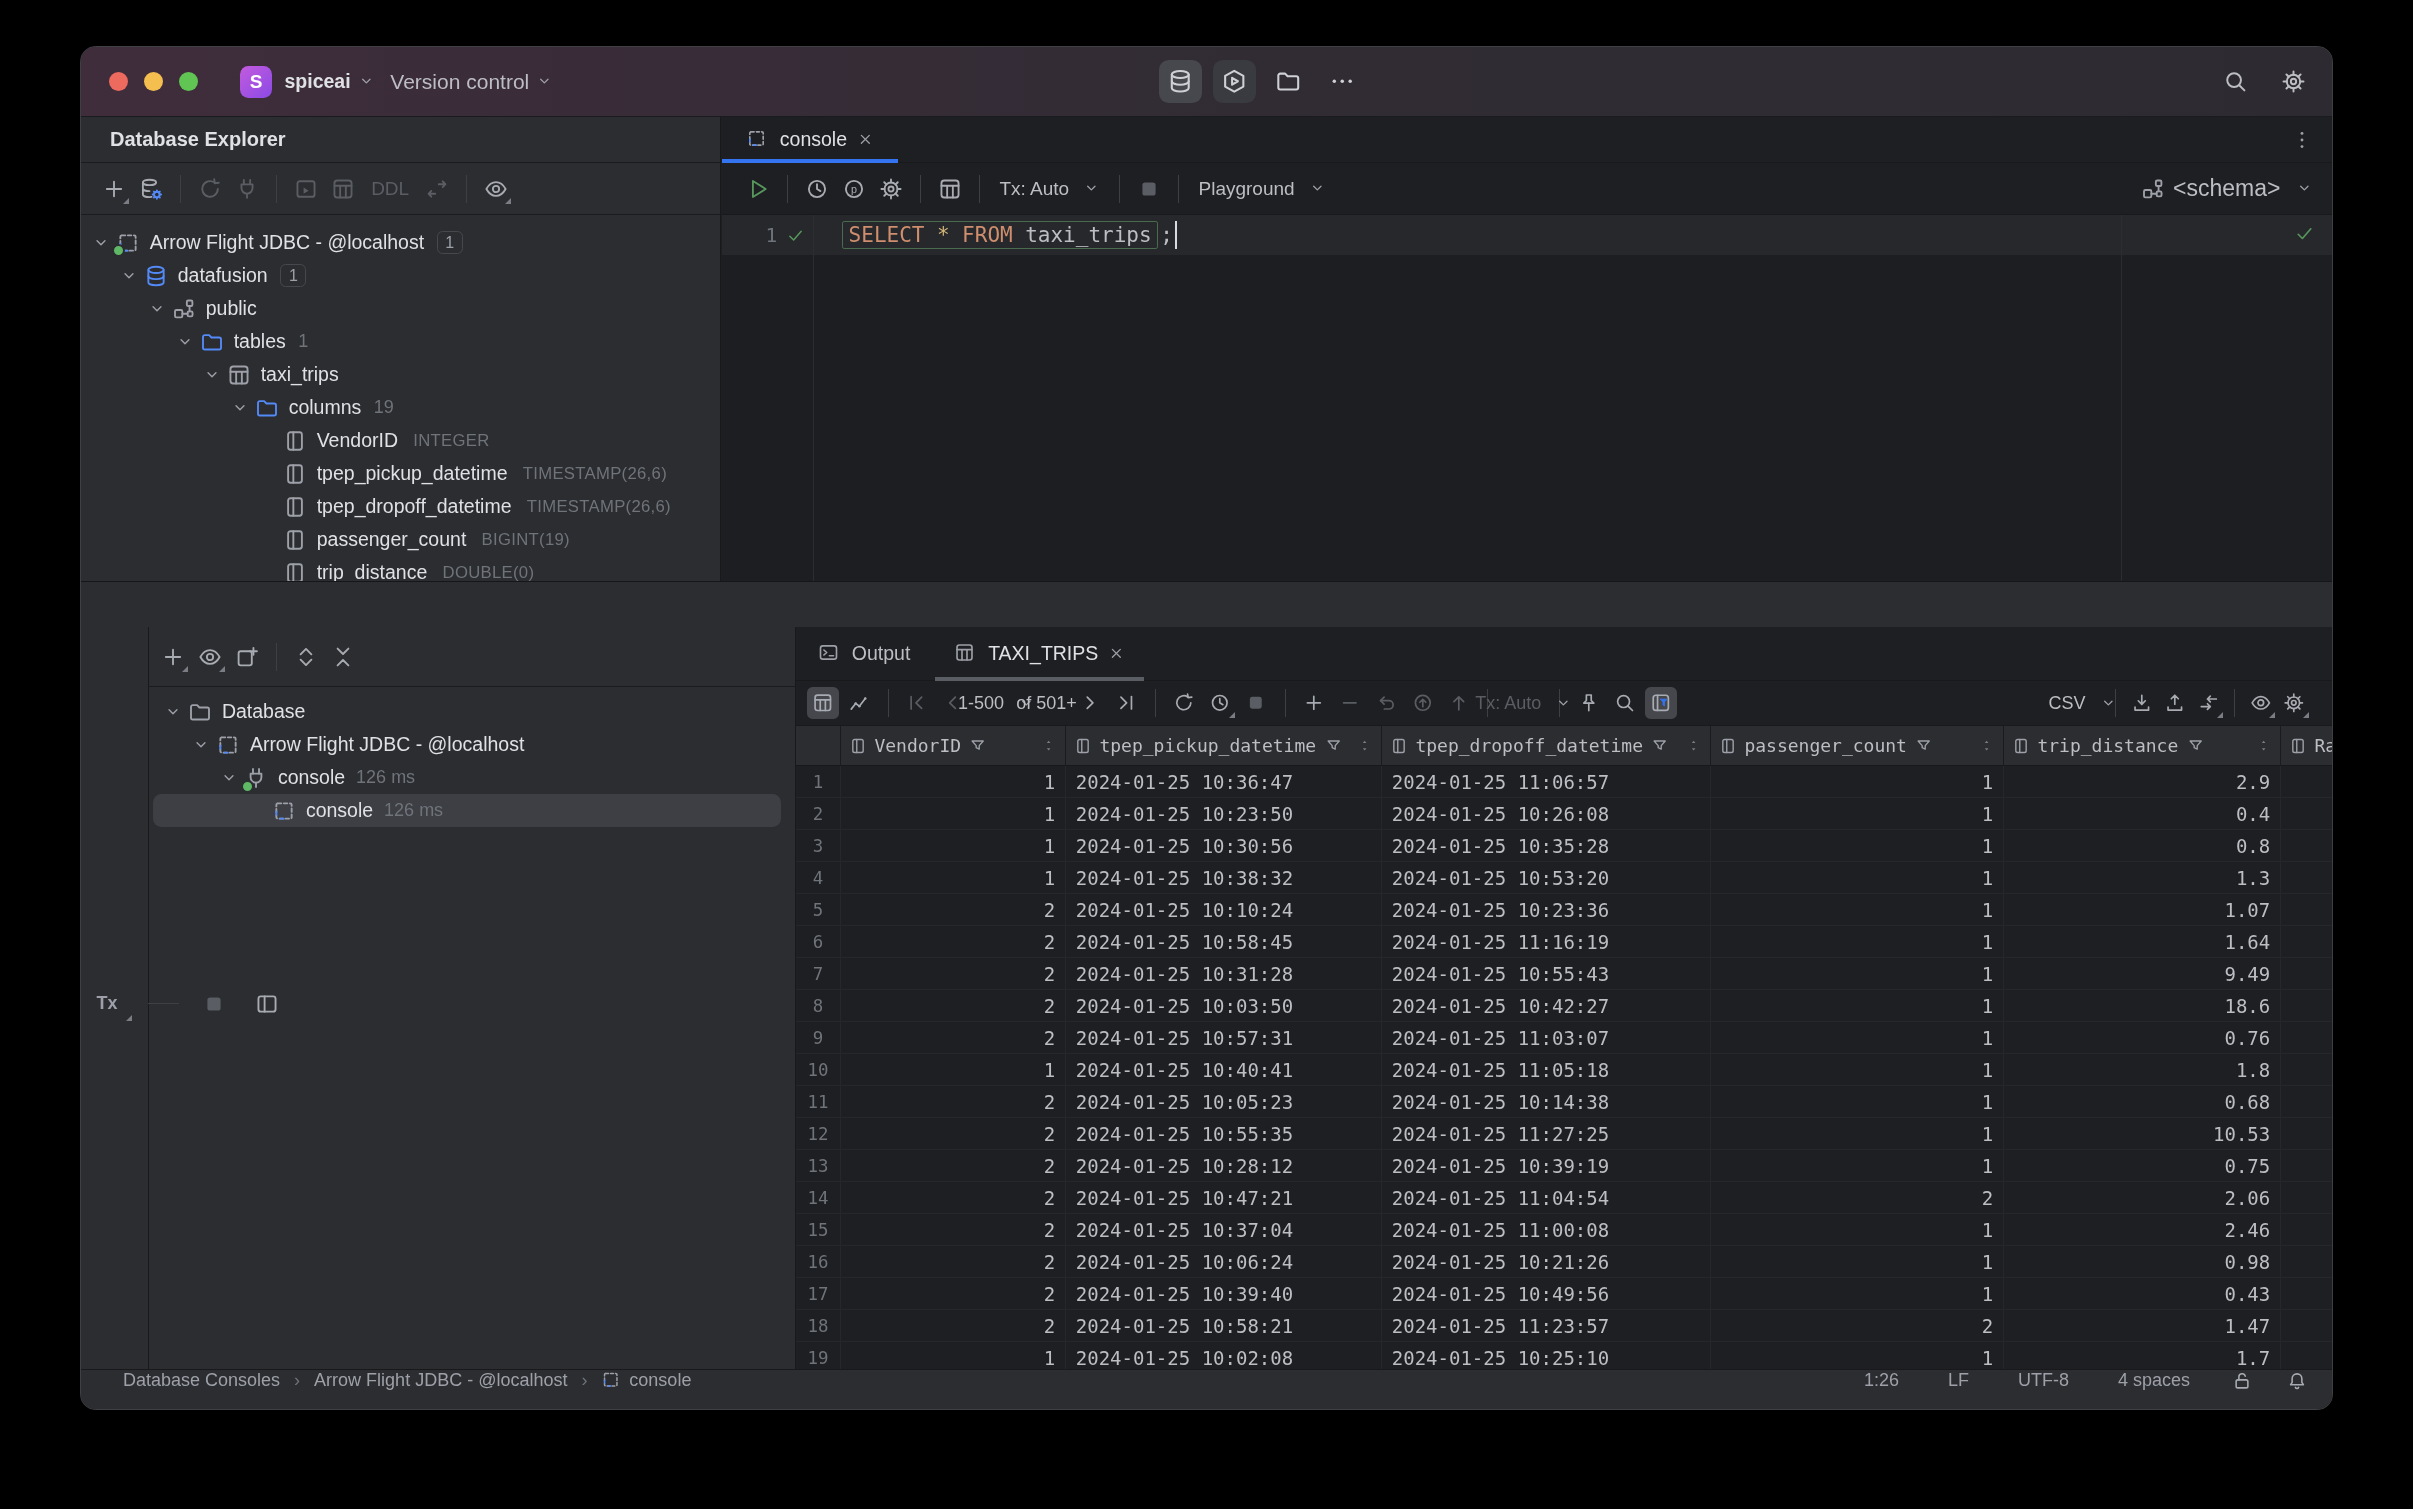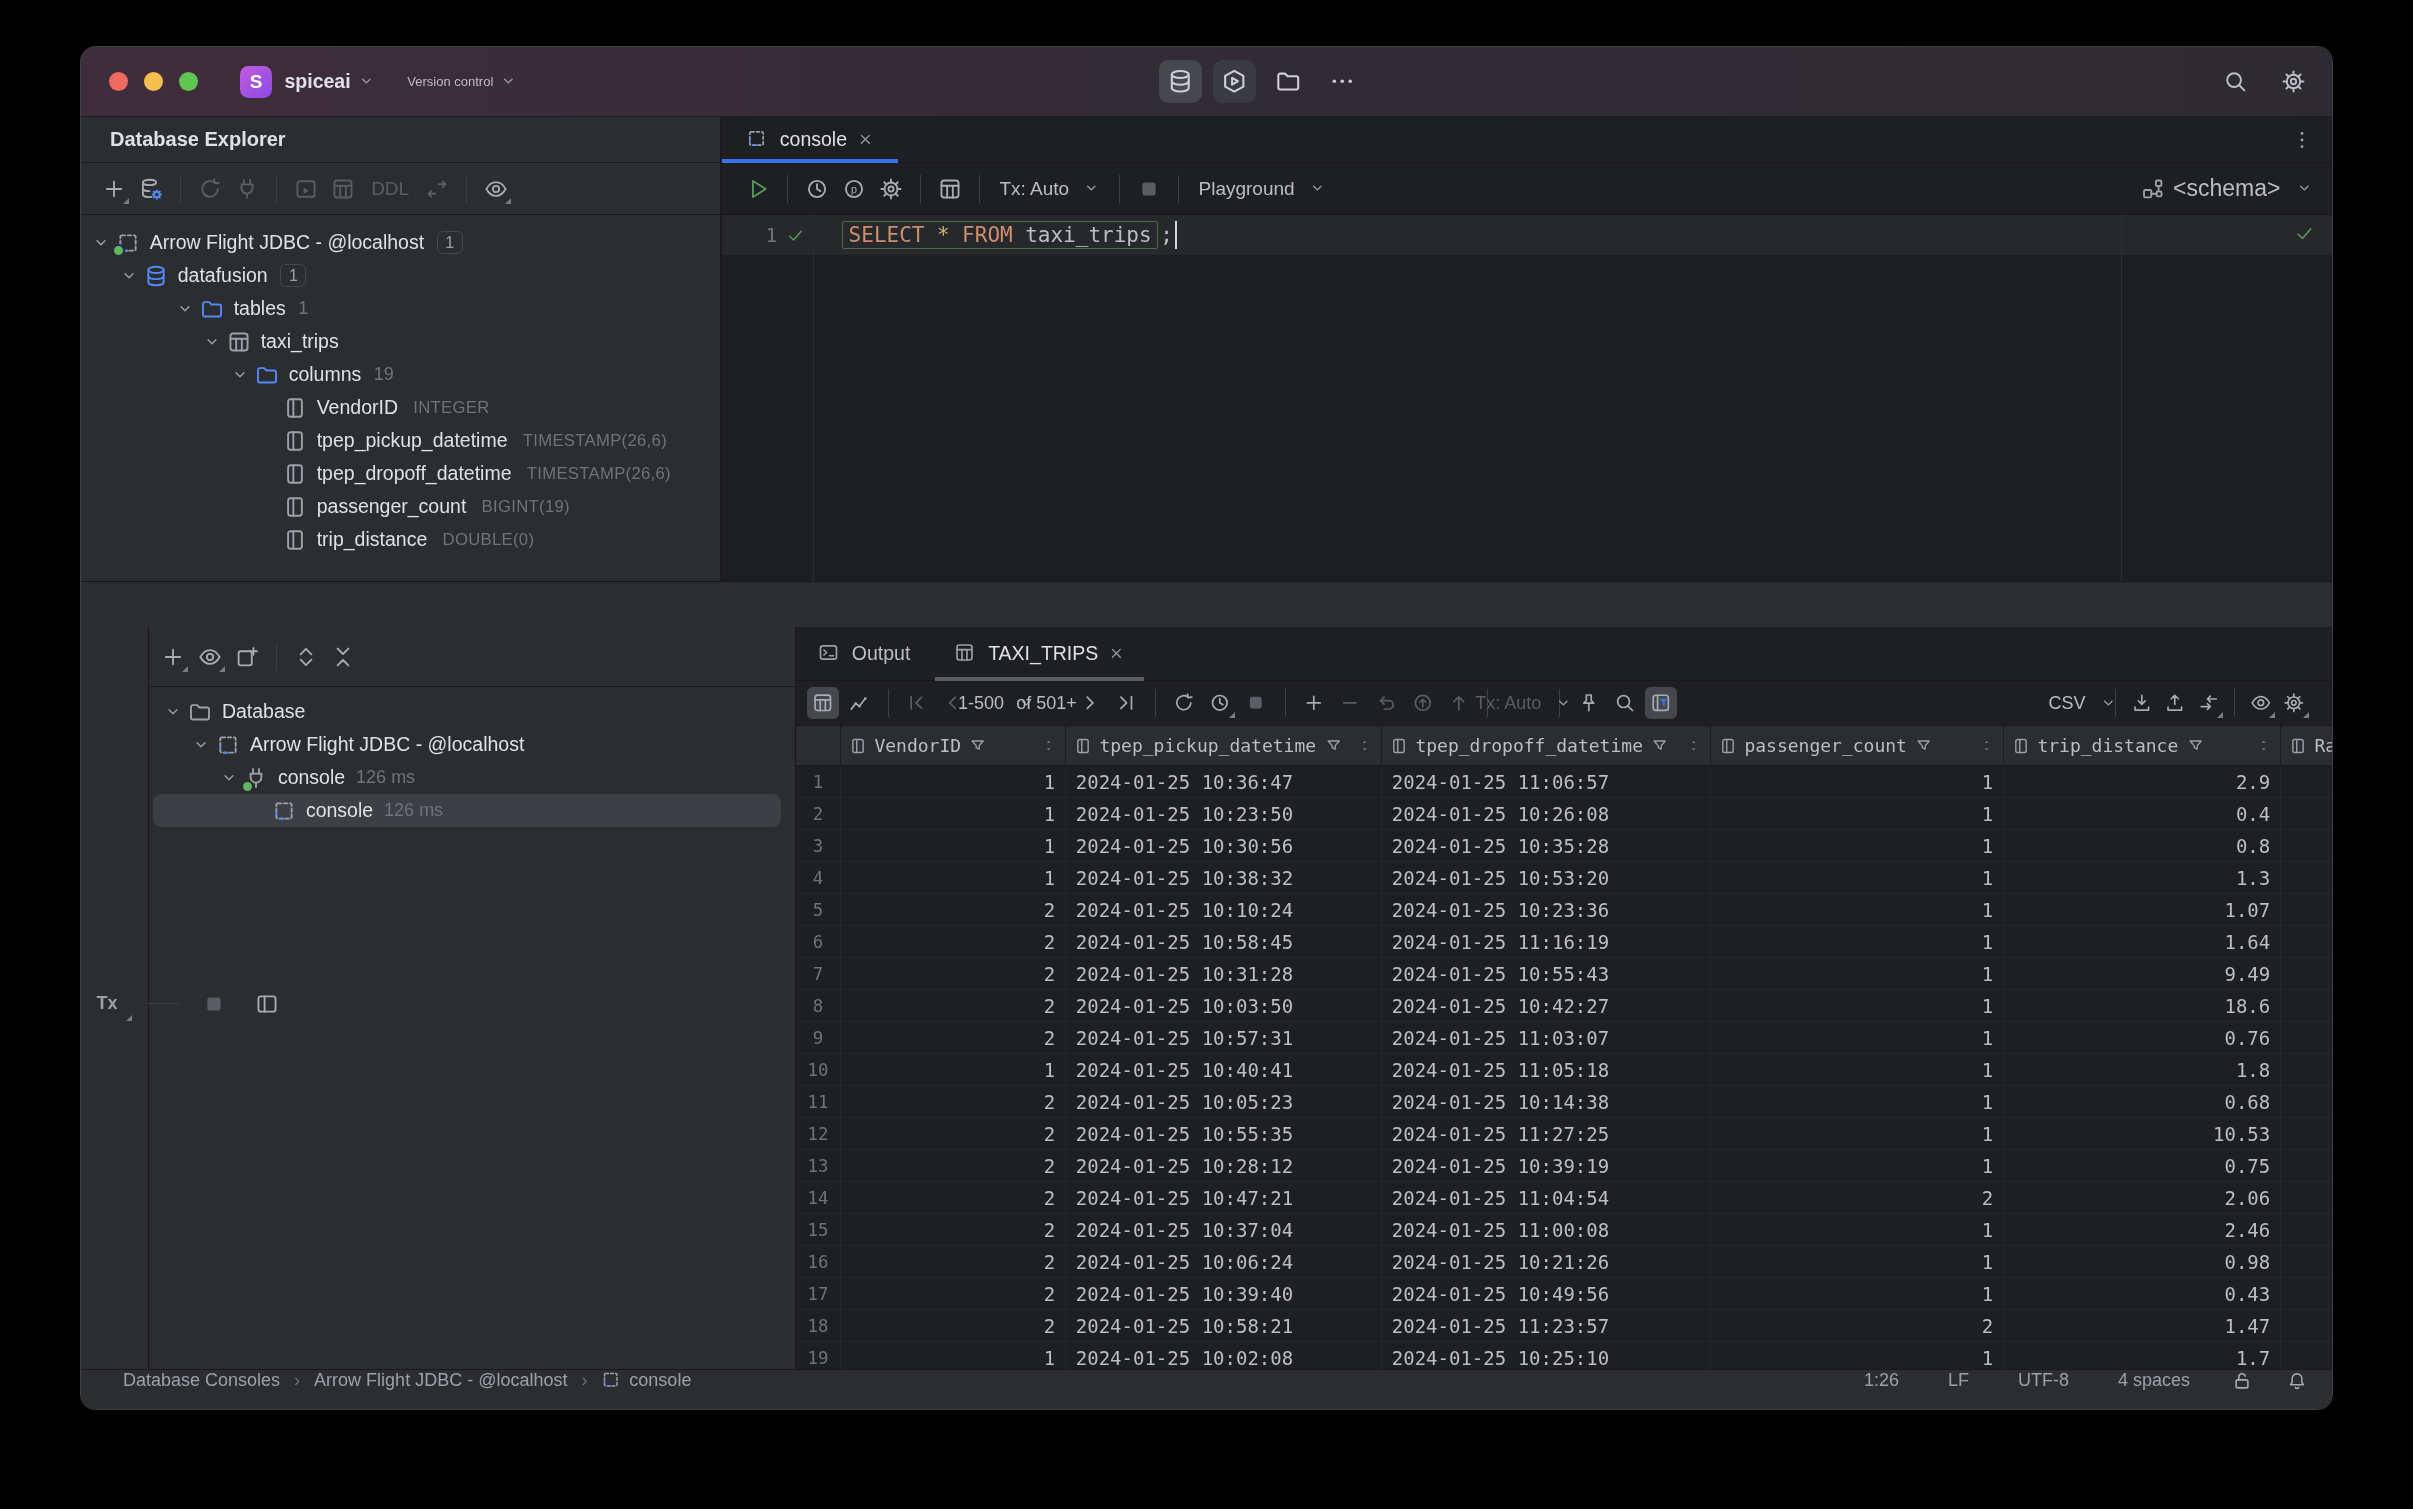--- a/index.html
+++ b/index.html
@@ -12,21 +12,21 @@
 
   
   .titlebar{position:absolute;top:0;left:0;right:0;height:70px;box-sizing:border-box;
     background:linear-gradient(90deg,#402d3c 0%,#392c38 22%,#312c34 52%,#2d2b31 100%);
     border-bottom:0.7px solid #1a1b1e;display:flex;align-items:center;padding:0 28px;}
   .lights{display:flex;gap:16px;margin-right:42px}
   .light{width:19px;height:19px;border-radius:50%}
   .chip{width:32px;height:32px;border-radius:8.4px;background:linear-gradient(140deg,#c05adf 5%,#8d4be4 95%);
         color:#fff;font-weight:700;font-size:19px;display:flex;align-items:center;justify-content:center;margin-right:12.5px}
   .tproj{font-size:19.5px;font-weight:600;color:#dfe1e5}
-  .tmenu{font-size:13px;color:#bcbec4;margin-left:33px}
+  .tmenu{font-size:21px;color:#bcbec4;margin-left:16px}
   .chev-s{color:#9da0a8;margin-left:7px}
   .chev-s svg{width:16.7px;height:16.7px}
   .center-icons{position:absolute;left:1078px;top:0;height:100%;display:flex;align-items:center;gap:11px;color:#ced0d6}
   .cbox{width:43px;height:43px;border-radius:9.8px;display:flex;align-items:center;justify-content:center}
   .cbox svg{width:26.5px;height:26.5px}
   .cbox.b1{background:#47484d}.cbox.b2{background:#3a3b40}
   .right-icons{position:absolute;right:26.5px;top:0;height:100%;display:flex;align-items:center;gap:33px;color:#bcbec4}
   .right-icons svg{width:25px;height:25px}
 
   
@@ -306,20 +306,36 @@
             <span class="ticn clr-blue">
               <svg viewBox="0 0 16 16" fill="none" stroke="currentColor" stroke-width="1.25" stroke-linecap="round" stroke-linejoin="round">
                 <ellipse cx="8" cy="3.9" rx="5.1" ry="2.1"></ellipse>
                 <path d="M2.9 3.9v8.2c0 1.2 2.3 2.1 5.1 2.1s5.1-.9 5.1-2.1V3.9"></path>
                 <path d="M2.9 8c0 1.2 2.3 2.1 5.1 2.1S13.1 9.2 13.1 8"></path>
               </svg>
             </span>
             <span>datafusion</span>
             <span class="badge-box">1</span>
           </div>
+          <div class="trow" style="padding-left:63px">
+            <span class="chv">
+              <svg viewBox="0 0 16 16" fill="none" stroke="currentColor" stroke-width="1.25" stroke-linecap="round" stroke-linejoin="round">
+                <path d="M4.5 6 8 9.5 11.5 6"></path>
+              </svg>
+            </span>
+            <span class="ticn">
+              <svg viewBox="0 0 16 16" fill="none" stroke="currentColor" stroke-width="1.25" stroke-linecap="round" stroke-linejoin="round">
+                <rect x="2" y="8.7" width="4.9" height="4.9" rx=".9"></rect>
+                <rect x="9.9" y="2.3" width="3.7" height="3.7" rx=".9"></rect>
+                <rect x="10.4" y="9.6" width="3.3" height="3.3" rx=".9"></rect>
+                <path d="M6.9 11.2h3.5M11.7 6v3.6"></path>
+              </svg>
+            </span>
+            <span>public</span>
+          </div>
           <div class="trow" style="padding-left:91px">
             <span class="chv">
               <svg viewBox="0 0 16 16" fill="none" stroke="currentColor" stroke-width="1.25" stroke-linecap="round" stroke-linejoin="round">
                 <path d="M4.5 6 8 9.5 11.5 6"></path>
               </svg>
             </span>
             <span class="ticn clr-blue">
               <svg viewBox="0 0 16 16" fill="none" stroke="currentColor" stroke-width="1.25" stroke-linecap="round" stroke-linejoin="round">
                 <path d="M2 4.6c0-.7.5-1.2 1.2-1.2h2.9l1.5 1.6h5.2c.7 0 1.2.5 1.2 1.2v5.6c0 .7-.5 1.2-1.2 1.2H3.2c-.7 0-1.2-.5-1.2-1.2z"></path>
               </svg>

